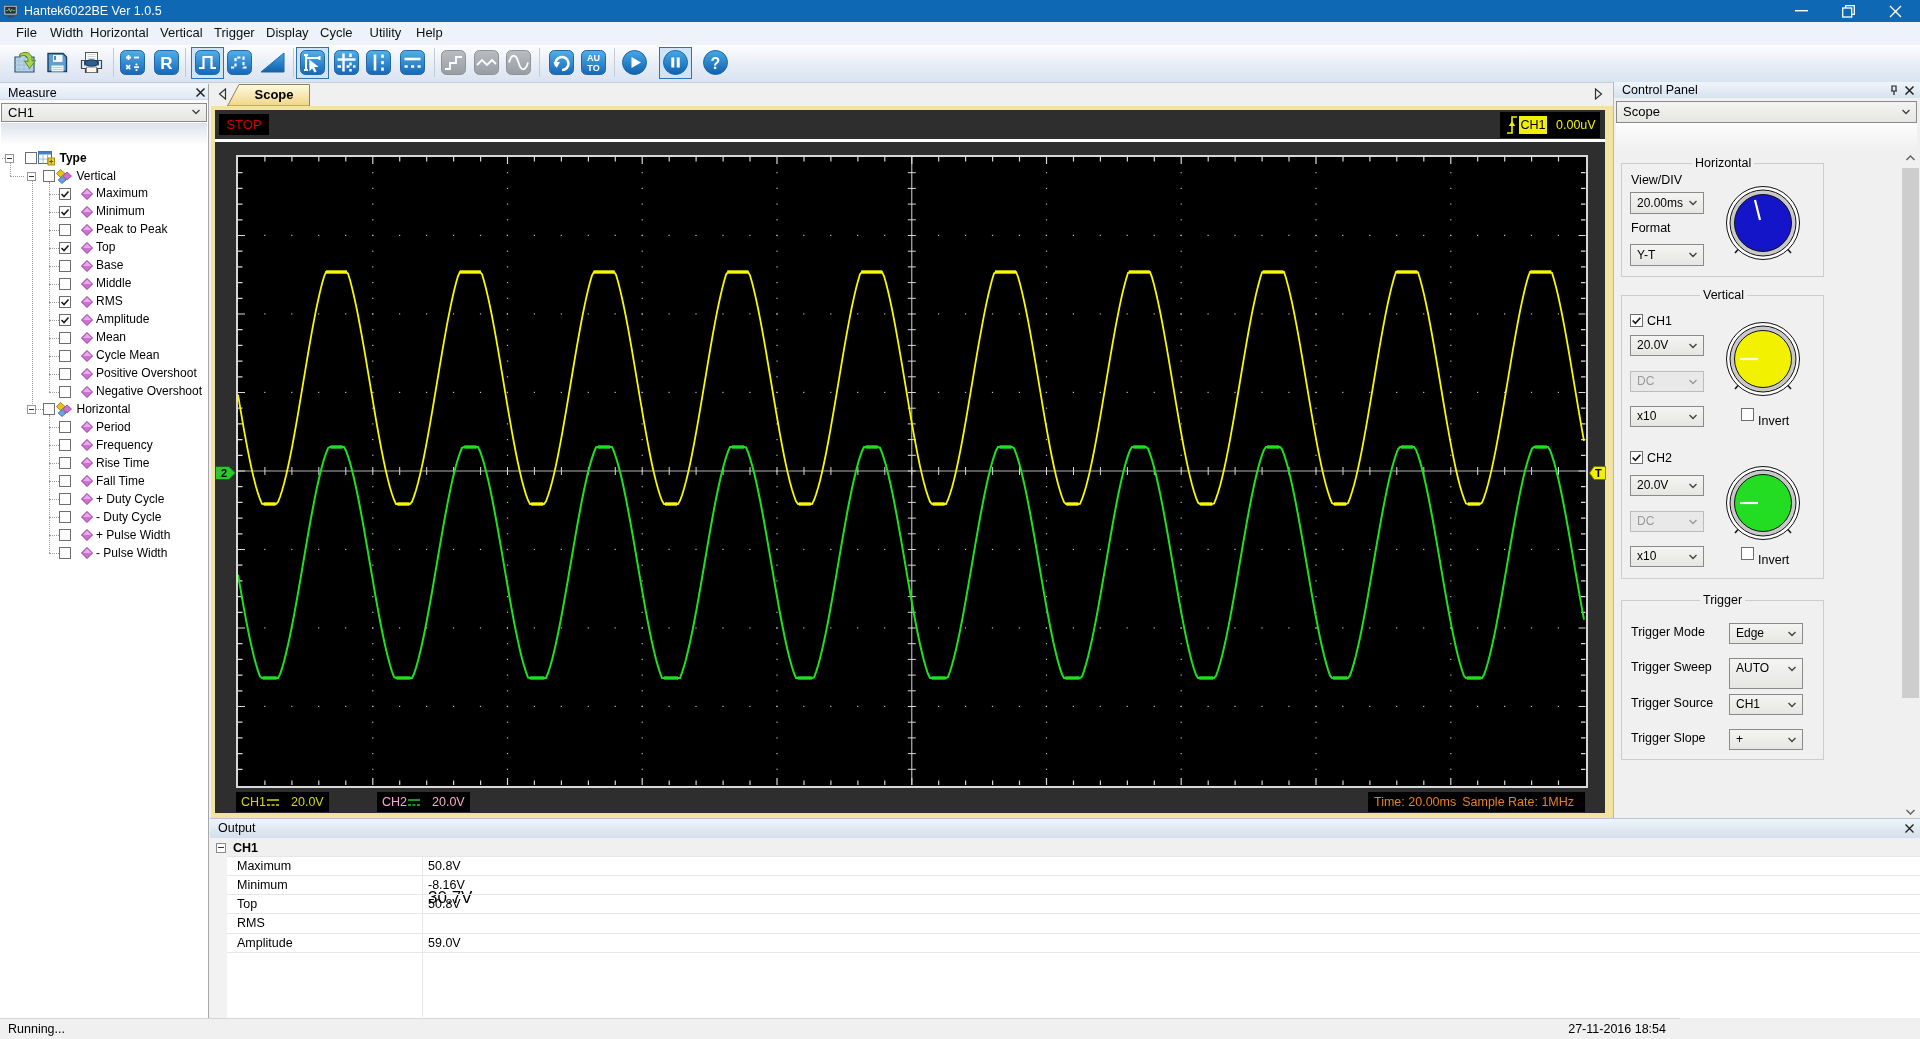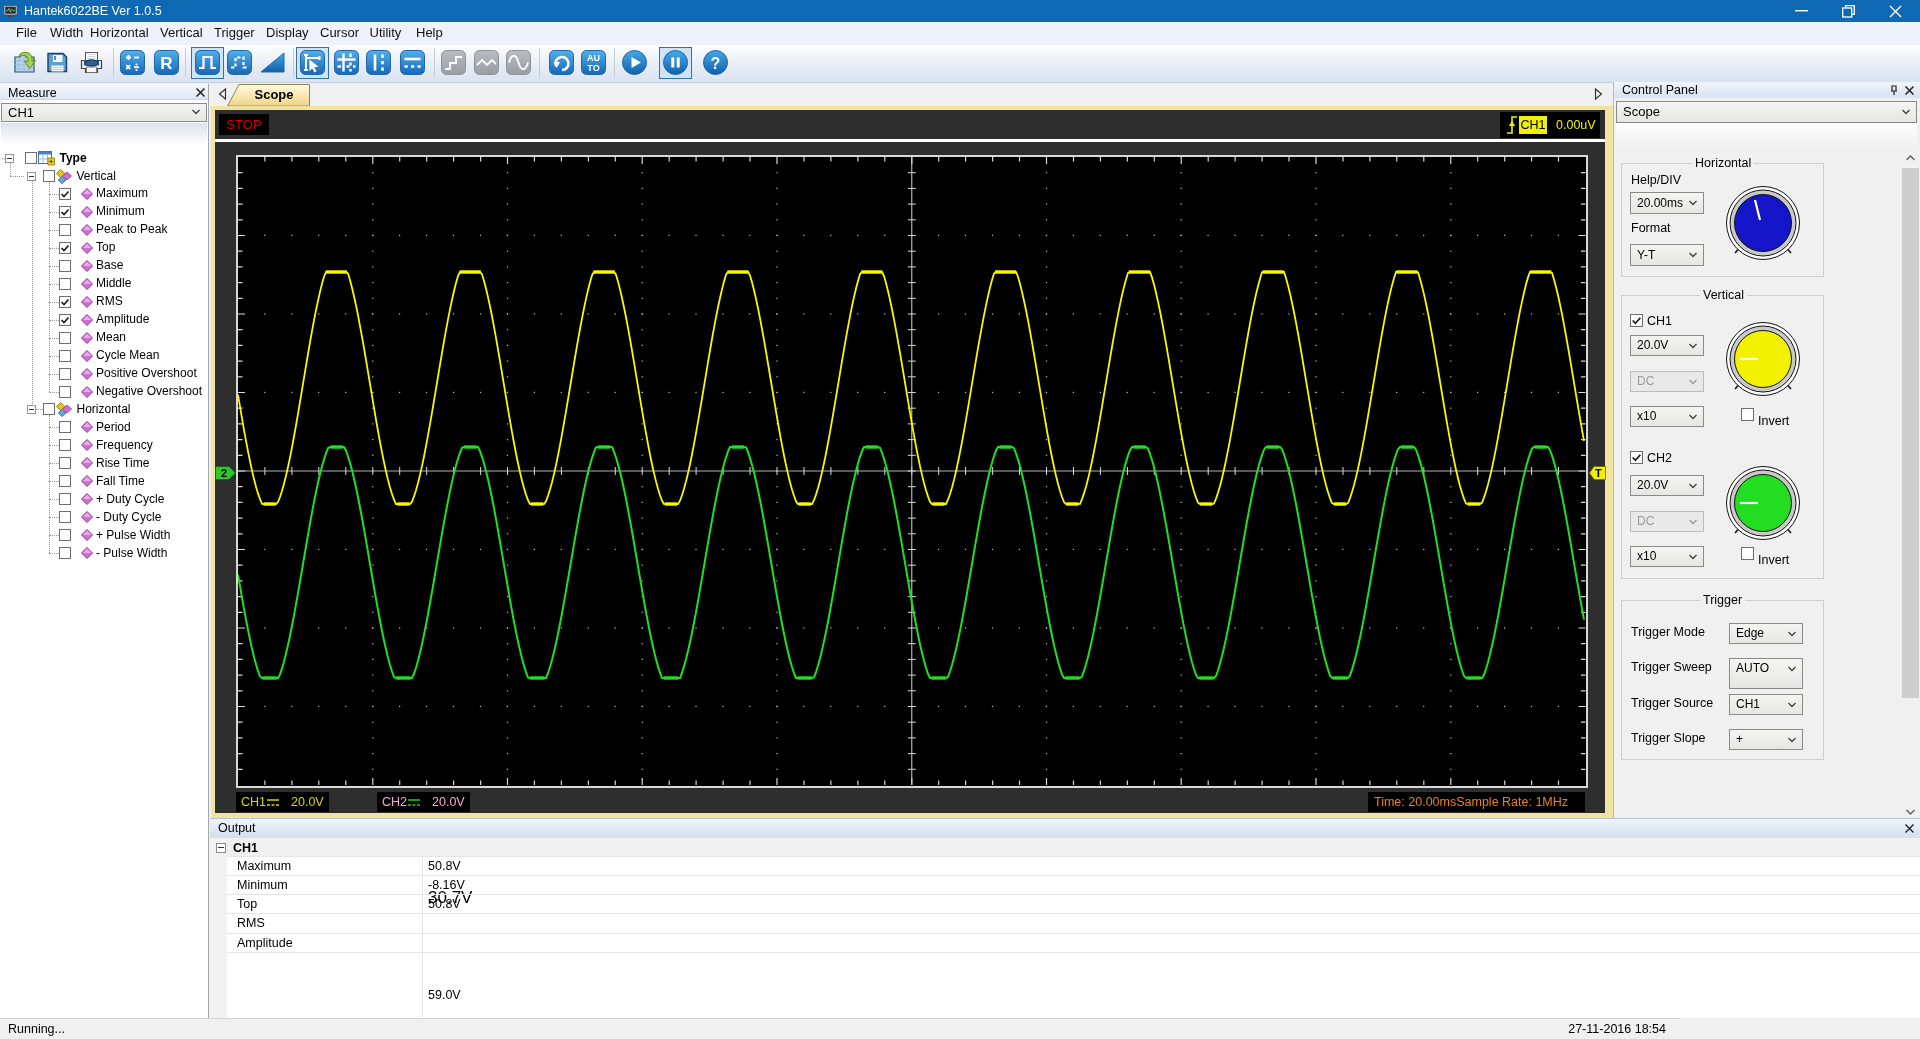--- a/index.html
+++ b/index.html
@@ -43,21 +43,21 @@
     </svg>
 </div>
 
 <div style="position:absolute;left:0;top:22px;width:1920px;height:23px;background:#edf2fb;font-size:13px;color:#111">
     <span style="position:absolute;left:16px;top:3px">File</span>
     <span style="position:absolute;left:50px;top:3px">Width</span>
     <span style="position:absolute;left:90px;top:3px">Horizontal</span>
     <span style="position:absolute;left:160px;top:3px">Vertical</span>
     <span style="position:absolute;left:214px;top:3px">Trigger</span>
     <span style="position:absolute;left:266px;top:3px">Display</span>
-    <span style="position:absolute;left:320px;top:3px">Cursor</span>
+    <span style="position:absolute;left:320px;top:3px">Cycle</span>
     <span style="position:absolute;left:369.5px;top:3px">Utility</span>
     <span style="position:absolute;left:416px;top:3px">Help</span>
   </div>
 
 <div style="position:absolute;left:0;top:45px;width:1920px;height:38px;background:linear-gradient(#fdfdfe,#e7edf6 55%,#d9e3f0);border-bottom:1px solid #c6cfdc;box-sizing:border-box"></div>
 <div style="position:absolute;left:190.5px;top:46.5px;width:33px;height:32px;background:#cfe4f7;border:1px solid #3272ac;box-sizing:border-box"></div>
 <div style="position:absolute;left:296.0px;top:46.5px;width:33px;height:32px;background:#cfe4f7;border:1px solid #3272ac;box-sizing:border-box"></div>
 <div style="position:absolute;left:658.5px;top:46.5px;width:33px;height:32px;background:#cfe4f7;border:1px solid #3272ac;box-sizing:border-box"></div>
 <div style="position:absolute;left:113px;top:48px;width:1px;height:29px;background:#c3cbd6"></div>
 <div style="position:absolute;left:185px;top:48px;width:1px;height:29px;background:#c3cbd6"></div>
@@ -1074,40 +1074,40 @@
   </svg>
 
 <div style="position:absolute;left:236px;top:792px;width:93px;height:20px;background:#000;color:#d6d600;font-size:12.5px;line-height:20px"><span style="margin-left:5px">CH1</span><svg style="position:absolute;left:30px;top:6px" width="14" height="9" viewBox="0 0 14 9">
       <path d="M1 2 h12" stroke="#d6d600" stroke-width="1.5"></path>
       <path d="M1 7 h3 M5.5 7 h3 M10 7 h3" stroke="#d6d600" stroke-width="1.5"></path>
     </svg><span style="margin-left:25px">20.0V</span></div>
 <div style="position:absolute;left:377px;top:792px;width:93px;height:20px;background:#000;color:#f9a8d4;font-size:12.5px;line-height:20px"><span style="margin-left:5px">CH2</span><svg style="position:absolute;left:30px;top:6px" width="14" height="9" viewBox="0 0 14 9">
       <path d="M1 2 h12" stroke="#22c822" stroke-width="1.5"></path>
       <path d="M1 7 h3 M5.5 7 h3 M10 7 h3" stroke="#22c822" stroke-width="1.5"></path>
     </svg><span style="margin-left:25px">20.0V</span></div>
-<div style="position:absolute;left:1368px;top:792px;width:217px;height:20px;background:#000;color:#e8821e;font-size:12.5px;line-height:20px;white-space:nowrap"><span style="margin-left:6px">Time: 20.00ms</span><span style="margin-left:0">Sample Rate: 1MHz</span></div>
+<div style="position:absolute;left:1368px;top:792px;width:217px;height:20px;background:#000;color:#e8821e;font-size:12.5px;line-height:20px;white-space:nowrap"><span style="margin-left:6px">Time: 20.00ms</span><span style="margin-left:6px">Sample Rate: 1MHz</span></div>
 
 <div style="position:absolute;left:1613px;top:82px;width:307px;height:736px;background:#f0f0f0;border-left:1px solid #b8b8b8;box-sizing:border-box"></div>
 <div style="position:absolute;left:1614px;top:82px;width:306px;height:16px;background:linear-gradient(#f0f5fb,#d6e2ef)">
   <span style="position:absolute;left:8px;top:1px;font-size:12.5px">Control Panel</span>
 
 </div>
 <svg style="position:absolute;left:1889px;top:85px" width="10" height="11" viewBox="0 0 10 11">
     <path d="M3 1 h4 v5 h-4 z M2 6 h6 M5 6 v4" fill="none" stroke="#222" stroke-width="1.2"></path>
   </svg>
 <svg style="position:absolute;left:1905px;top:86px" width="9" height="9" viewBox="0 0 9 9">
     <path d="M0.5 0.5 L8.5 8.5 M8.5 0.5 L0.5 8.5" stroke="#222" stroke-width="1.5"></path>
   </svg>
 <div style="position:absolute;left:1616px;top:101px;width:301px;height:22px;background:linear-gradient(#f4f4f2,#e6e6e3);border:1px solid #8a8a8a;box-sizing:border-box;font-size:13px;color:#000;line-height:20px;padding-left:6px">Scope<svg style="position:absolute;right:5px;top:6px" width="10" height="8" viewBox="0 0 10 8">
       <path d="M1.5 2 L5 5.5 L8.5 2" fill="none" stroke="#444" stroke-width="1.4"></path>
     </svg></div>
 <div style="position:absolute;left:1616px;top:123px;width:301px;height:27px;background:linear-gradient(#fdfdfe,#f0f0f0)"></div>
 <div style="position:absolute;left:1621px;top:163px;width:203px;height:114px;border:1px solid #cdcdcd;box-sizing:border-box"></div>
 <div style="position:absolute;left:1692px;top:156px;background:#f0f0f0;padding:0 3px;font-size:12.5px">Horizontal</div>
-<div class="lb" style="left:1631px;top:173px">Help/DIV</div>
+<div class="lb" style="left:1631px;top:173px">View/DIV</div>
 <div style="position:absolute;left:1630px;top:192px;width:74px;height:22px;background:linear-gradient(#f4f4f2,#e6e6e3);border:1px solid #8a8a8a;box-sizing:border-box;font-size:12px;color:#000;line-height:20px;padding-left:6px">20.00ms<svg style="position:absolute;right:5px;top:6px" width="10" height="8" viewBox="0 0 10 8">
       <path d="M1.5 2 L5 5.5 L8.5 2" fill="none" stroke="#444" stroke-width="1.4"></path>
     </svg></div>
 <div class="lb" style="left:1631px;top:221px">Format</div>
 <div style="position:absolute;left:1630px;top:244px;width:74px;height:22px;background:linear-gradient(#f4f4f2,#e6e6e3);border:1px solid #8a8a8a;box-sizing:border-box;font-size:12px;color:#000;line-height:20px;padding-left:6px">Y-T<svg style="position:absolute;right:5px;top:6px" width="10" height="8" viewBox="0 0 10 8">
       <path d="M1.5 2 L5 5.5 L8.5 2" fill="none" stroke="#444" stroke-width="1.4"></path>
     </svg></div>
 <svg style="position:absolute;left:1725.0px;top:185.0px" width="76" height="76" viewBox="0 0 76 76">
     <path d="M17 60 l-7 8 M59 60 l7 8" stroke="#111" stroke-width="1.5"></path>
     <circle cx="38" cy="38" r="36.5" fill="#fff" stroke="#111" stroke-width="1"></circle>
@@ -1206,21 +1206,21 @@
 <div style="position:absolute;left:233px;top:841px;font-size:12.5px;font-weight:bold">CH1</div>
 <div style="position:absolute;left:237px;top:858.5px;font-size:12.5px">Maximum</div>
 <div style="position:absolute;left:428px;top:858.5px;font-size:12.5px">50.8V</div>
 <div style="position:absolute;left:237px;top:877.8px;font-size:12.5px">Minimum</div>
 <div style="position:absolute;left:428px;top:877.8px;font-size:12.5px">-8.16V</div>
 <div style="position:absolute;left:237px;top:897.0999999999999px;font-size:12.5px">Top</div>
 <div style="position:absolute;left:428px;top:897.0999999999999px;font-size:12.5px">50.8V</div>
 <div style="position:absolute;left:237px;top:916.3999999999999px;font-size:12.5px">RMS</div>
 <div style="position:absolute;left:428px;top:888px;font-size:17px">30.7V</div>
 <div style="position:absolute;left:237px;top:935.6999999999998px;font-size:12.5px">Amplitude</div>
-<div style="position:absolute;left:428px;top:988px;font-size:12.5px">59.0V</div>
+<div style="position:absolute;left:428px;top:936px;font-size:12.5px">59.0V</div>
 <div style="position:absolute;left:227px;top:855.5px;width:1693px;height:1px;background:#e6e6e6"></div>
 <div style="position:absolute;left:227px;top:874.8px;width:1693px;height:1px;background:#e6e6e6"></div>
 <div style="position:absolute;left:227px;top:894.1px;width:1693px;height:1px;background:#e6e6e6"></div>
 <div style="position:absolute;left:227px;top:913.4px;width:1693px;height:1px;background:#e6e6e6"></div>
 <div style="position:absolute;left:227px;top:932.7px;width:1693px;height:1px;background:#e6e6e6"></div>
 <div style="position:absolute;left:227px;top:952.0px;width:1693px;height:1px;background:#e6e6e6"></div>
 <div style="position:absolute;left:422px;top:855px;width:1px;height:162px;background:#e6e6e6"></div>
 
 <div style="position:absolute;left:0;top:1018px;width:1680px;height:21px;background:#f0f0f0;border-top:1px solid #d5d5d5;box-sizing:border-box">
   <span style="position:absolute;left:8px;top:3px;font-size:12.5px">Running...</span>

